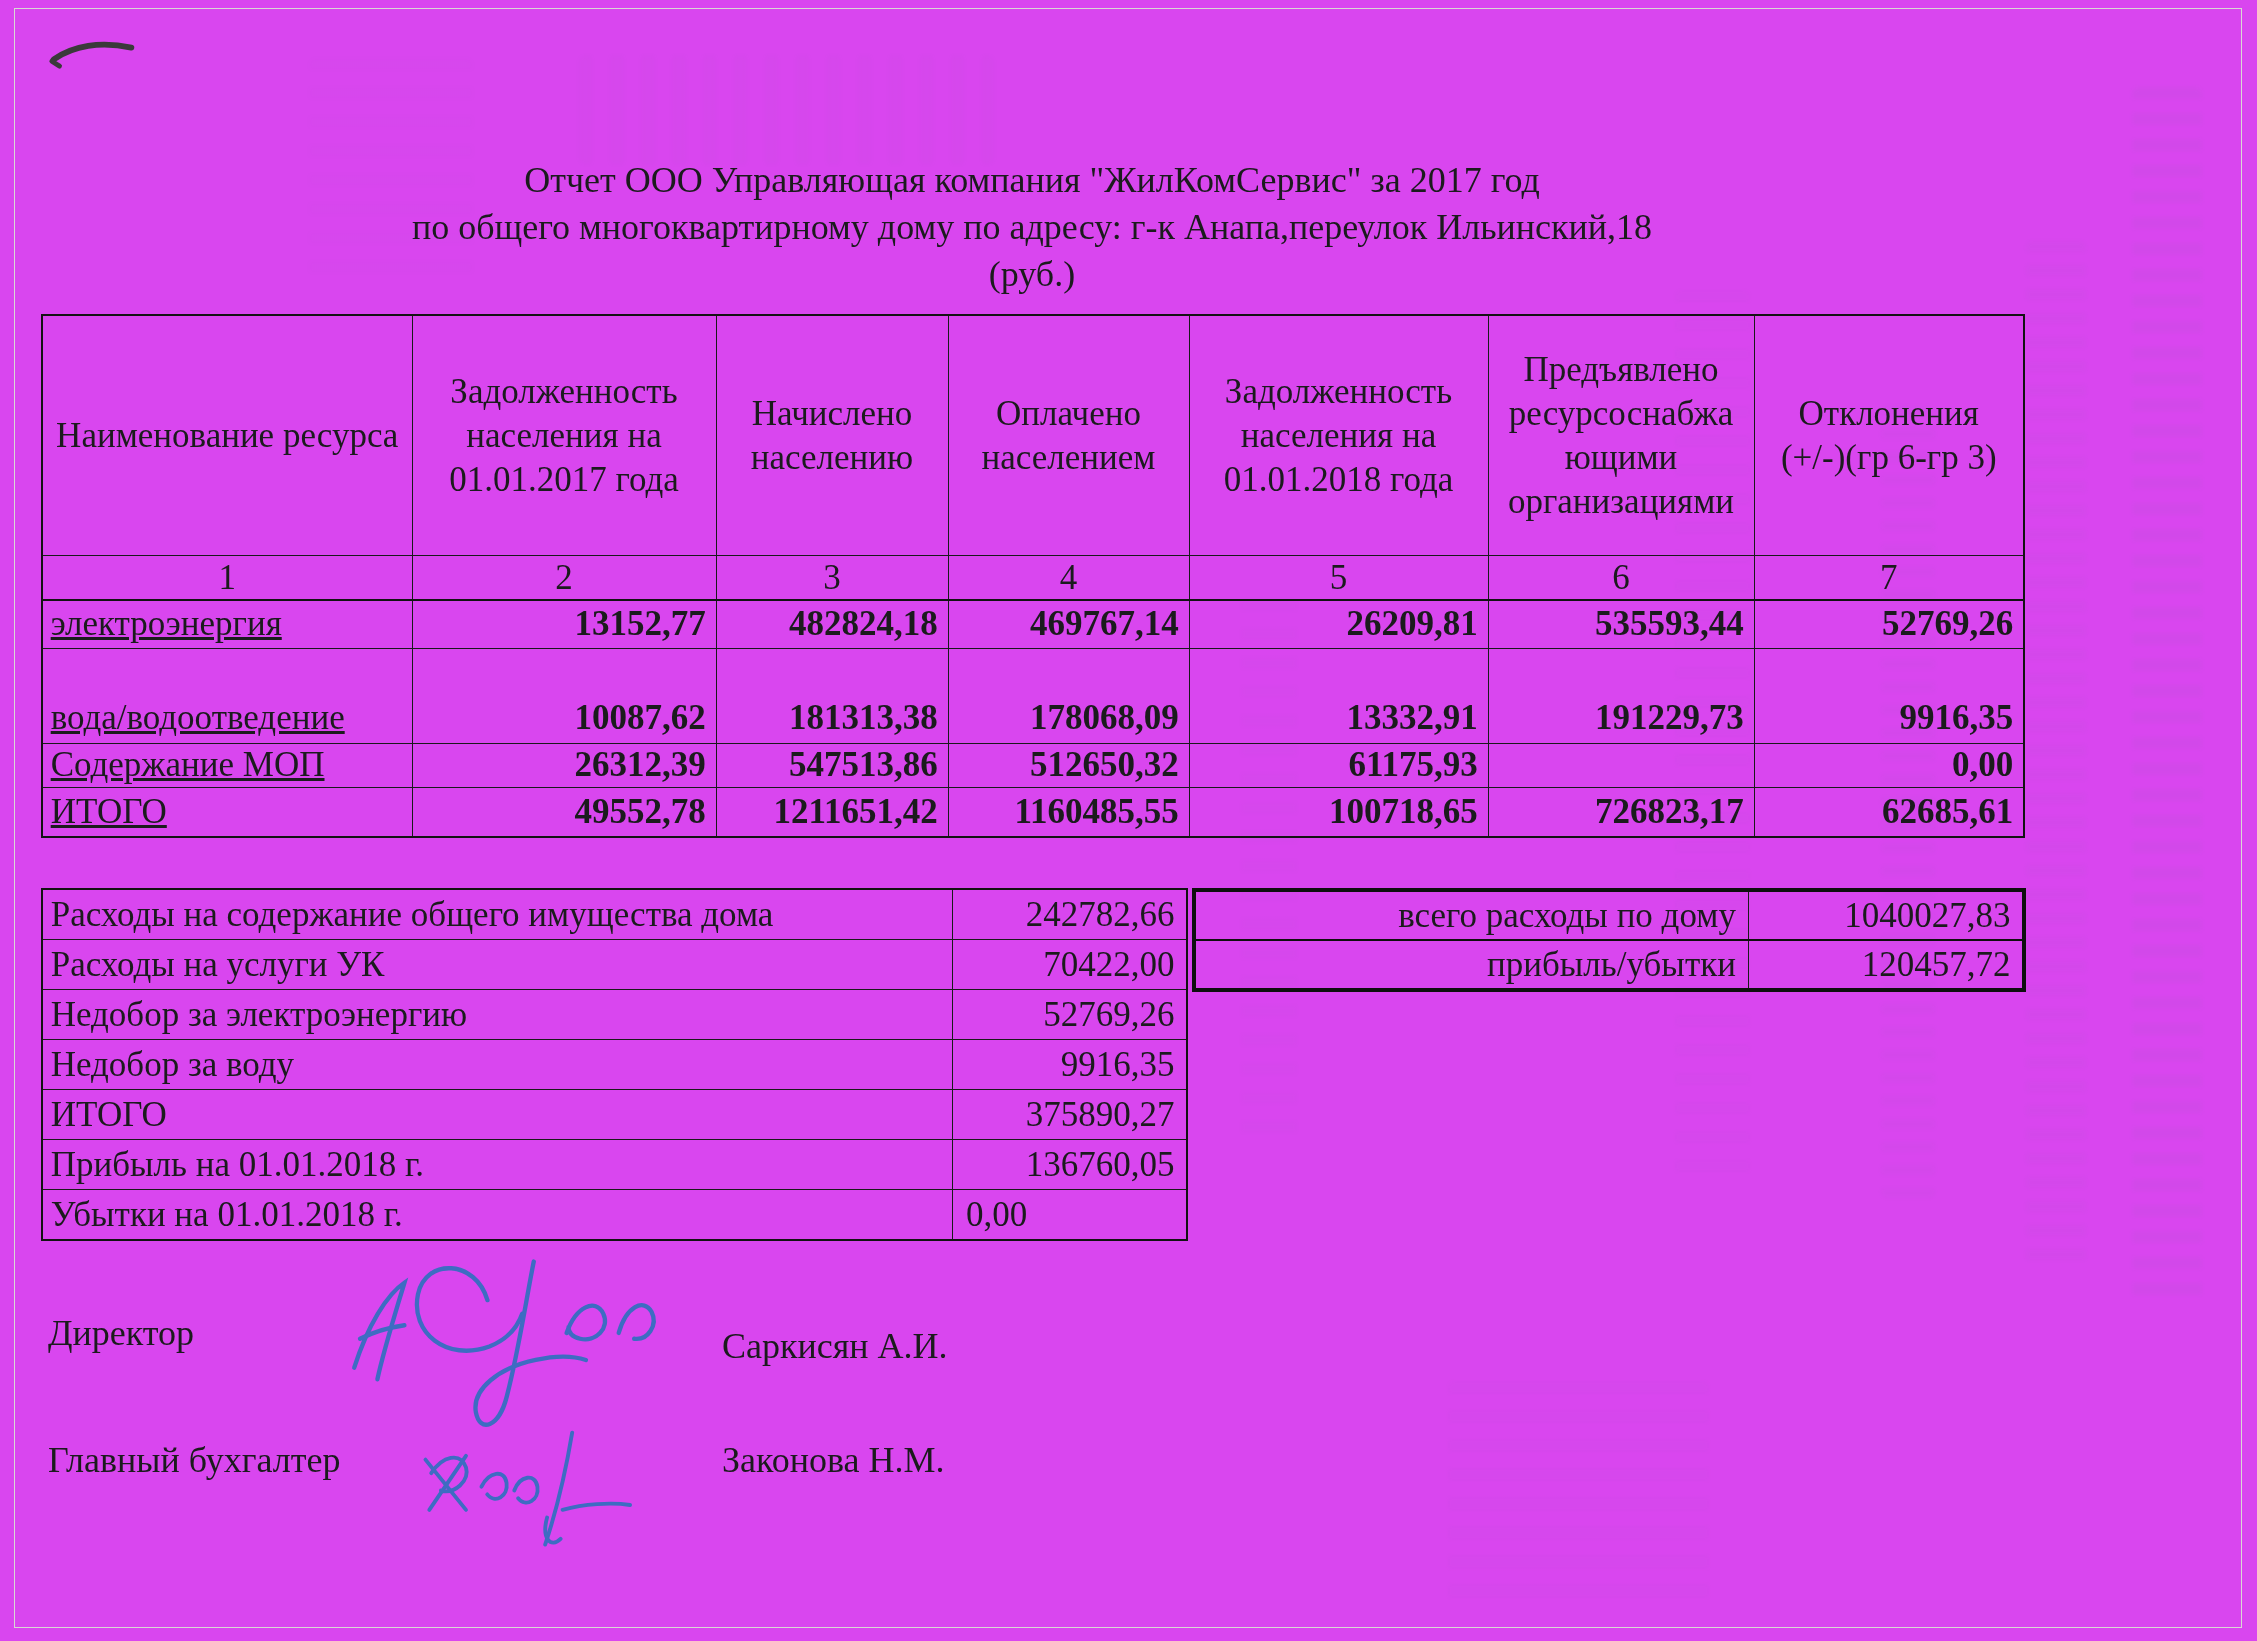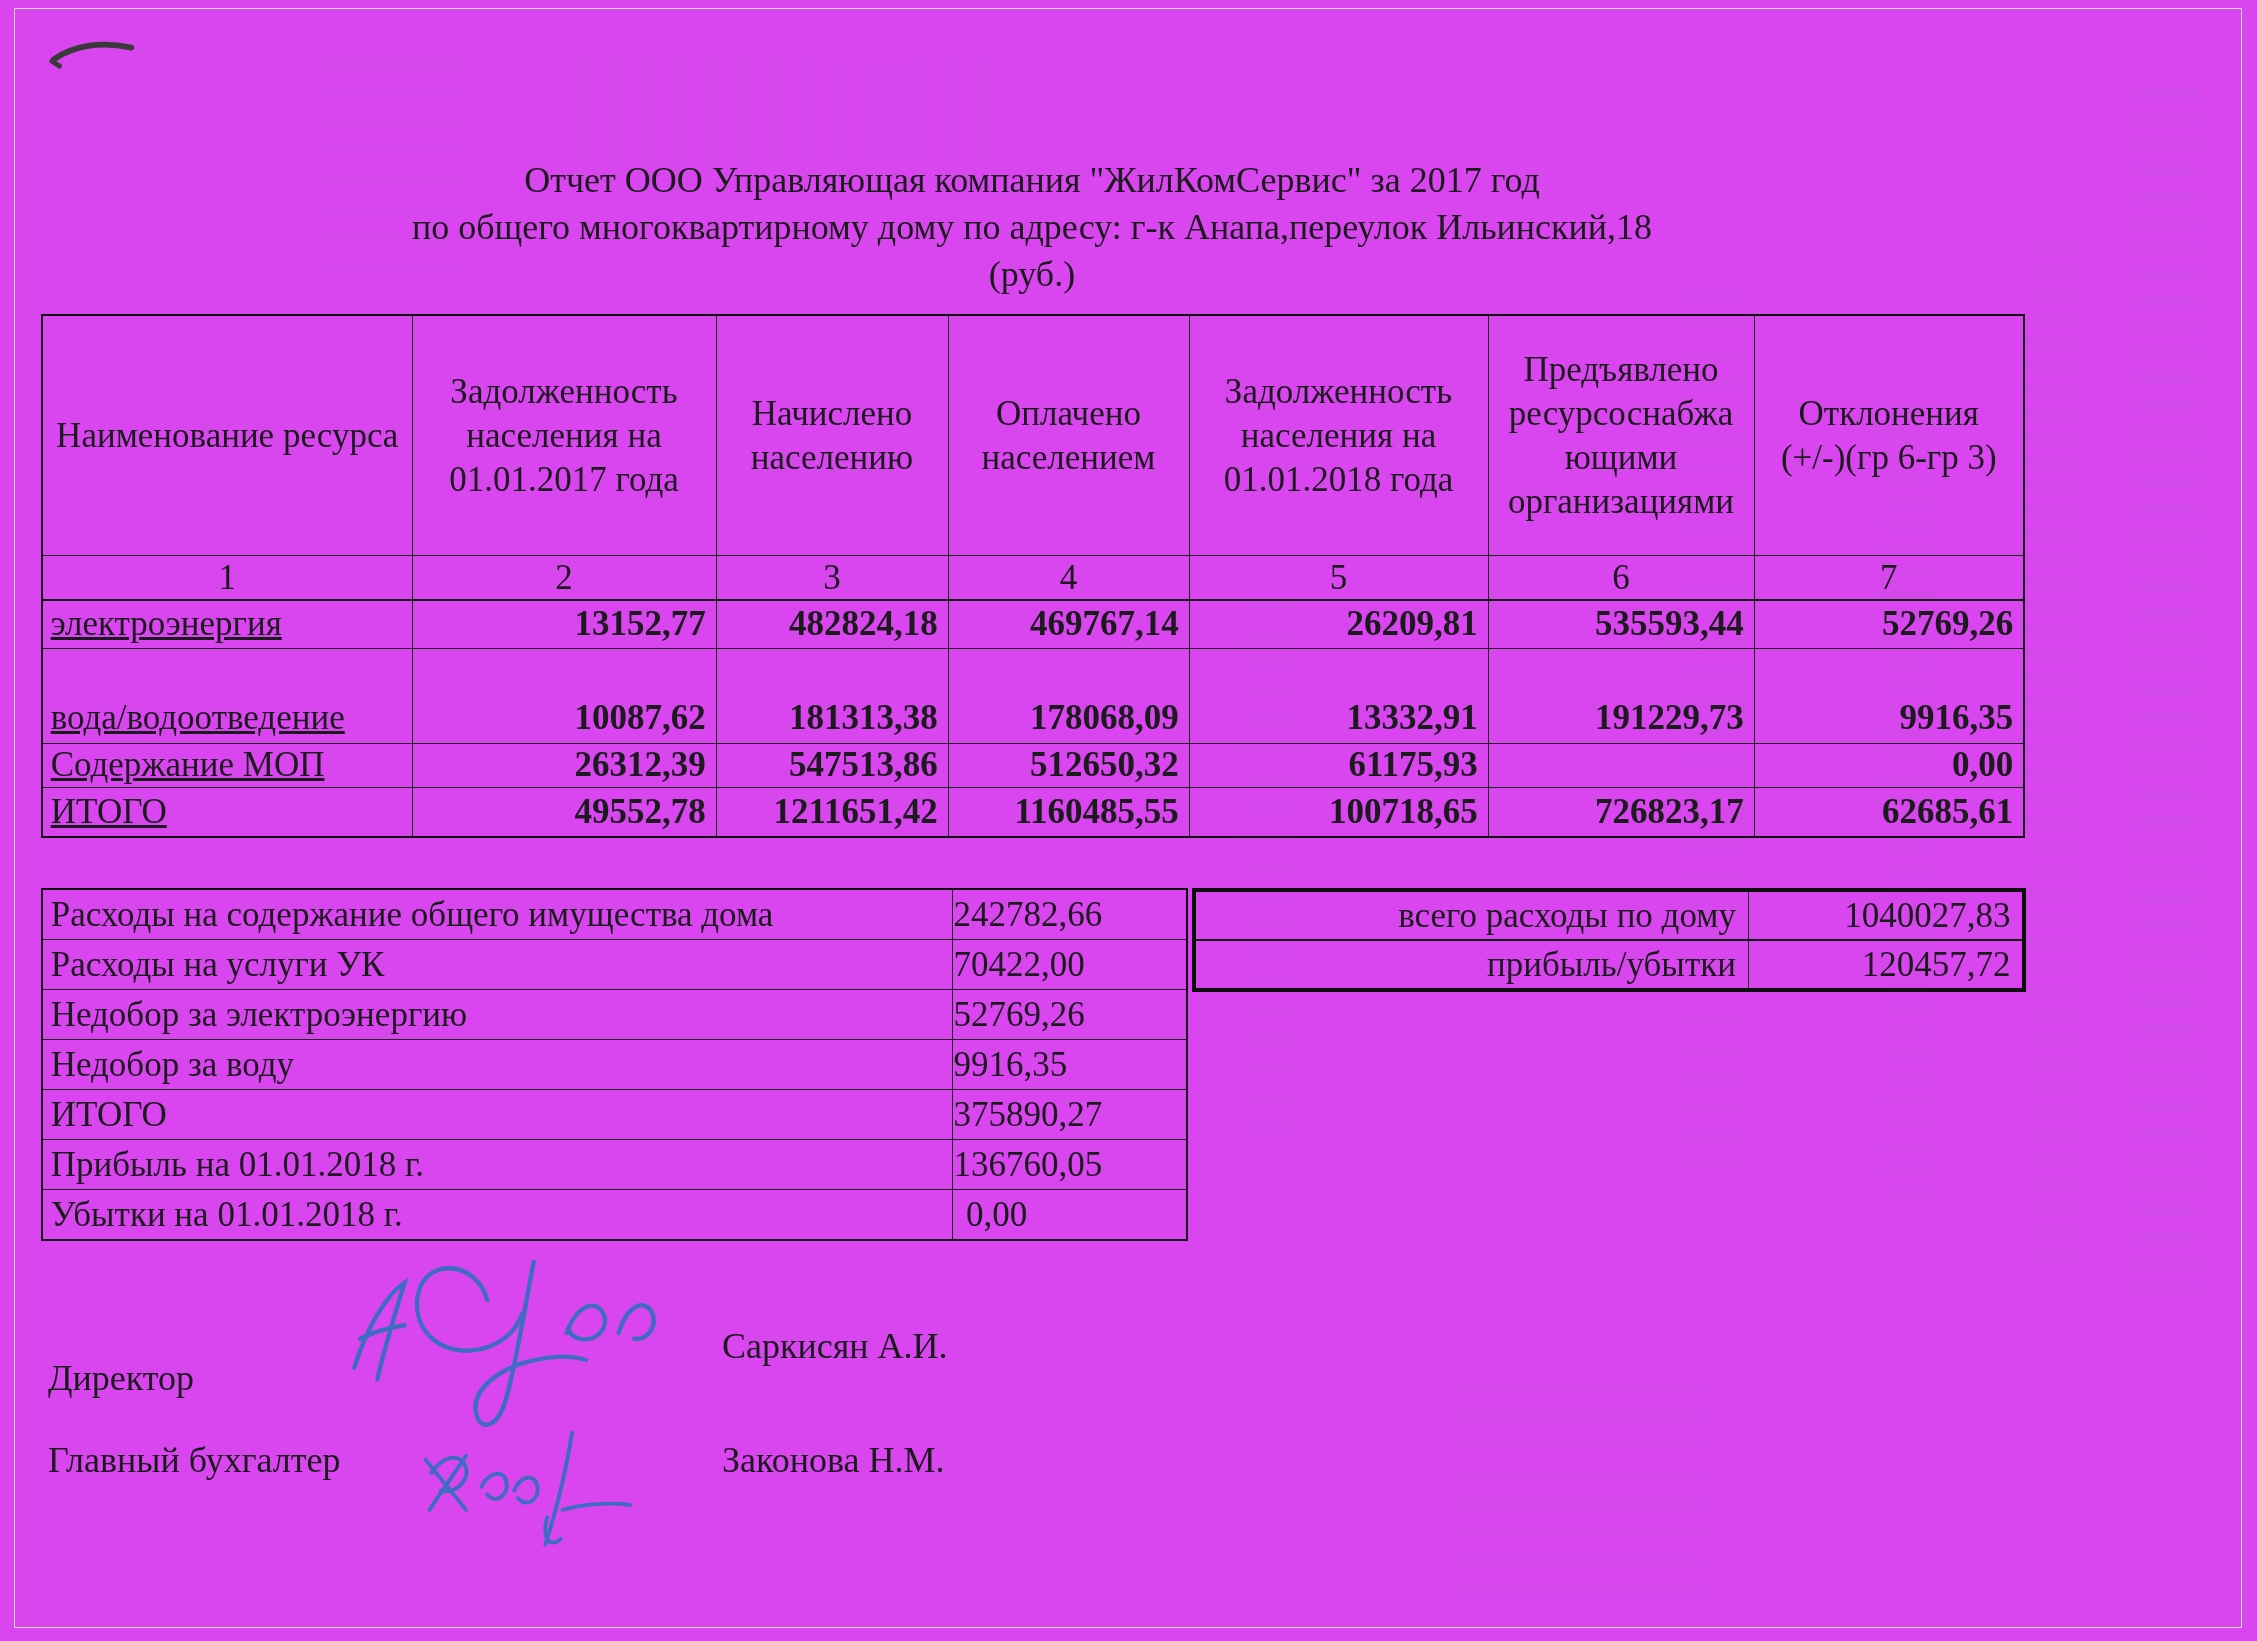--- a/index.html
+++ b/index.html
@@ -49,21 +49,21 @@
   #main-table td.val{text-align:right;padding-right:9.7px;font-weight:bold;}
   
   #expenses-table{
     position:absolute;left:41px;top:888px;width:1145px;
     border:2.9px solid #121212;font-size:35px;
   }
   #expenses-table td{
     border:1.9px solid #1a1a1a;height:47px;overflow:hidden;margin-left:40px;
   }
   #expenses-table td.lbl{text-align:left;padding-left:7.7px;}
-  #expenses-table td.val{text-align:left;padding-right:11.6px;}
+  #expenses-table td.val{text-align:right;padding-right:11.6px;}
   #expenses-table tr:last-child td.val{text-align:left;padding-left:13.5px;}
   
   #summary-table{
     position:absolute;left:1192px;top:888px;width:830px;
     border:4.8px solid #0e0e0e;font-size:35px;
   }
   #summary-table td{
     border:1.9px solid #1a1a1a;height:45px;overflow:hidden;
   }
   #summary-table tr:first-child td{border-bottom:2.9px solid #0e0e0e;}
@@ -236,21 +236,21 @@
           <td class="lbl">всего расходы по дому</td>
           <td class="val">1040027,83</td>
         </tr>
         <tr>
           <td class="lbl">прибыль/убытки</td>
           <td class="val">120457,72</td>
         </tr>
       </tbody>
   </table>
 
-  <div class="sig-label" style="left:48px;top:1357px;">Директор</div>
+  <div class="sig-label" style="left:48px;top:1312px;">Директор</div>
   <div class="sig-label" style="left:722px;top:1325px;">Саркисян А.И.</div>
   <div class="sig-label" style="left:48px;top:1439px;">Главный бухгалтер</div>
   <div class="sig-label" style="left:722px;top:1439px;">Законова Н.М.</div>
 
   <svg class="sig-svg" style="left:333px;top:1244px;" width="333" height="203" viewBox="0 0 345 210">
     <g fill="none" stroke="#3e6cc2" stroke-width="4.5" stroke-linecap="round">
       <path d="M22,128 C36,84 56,52 74,40 C62,80 52,112 46,140"></path>
       <path d="M28,98 C44,90 60,86 74,84"></path>
       <path d="M160,58 C148,16 96,14 88,52 C80,92 118,122 162,106 C180,99 191,86 196,72"></path>
       <path d="M208,18 C200,58 192,112 180,158 C172,190 152,196 148,174 C144,150 172,128 210,120 C232,115 250,116 262,120"></path>

